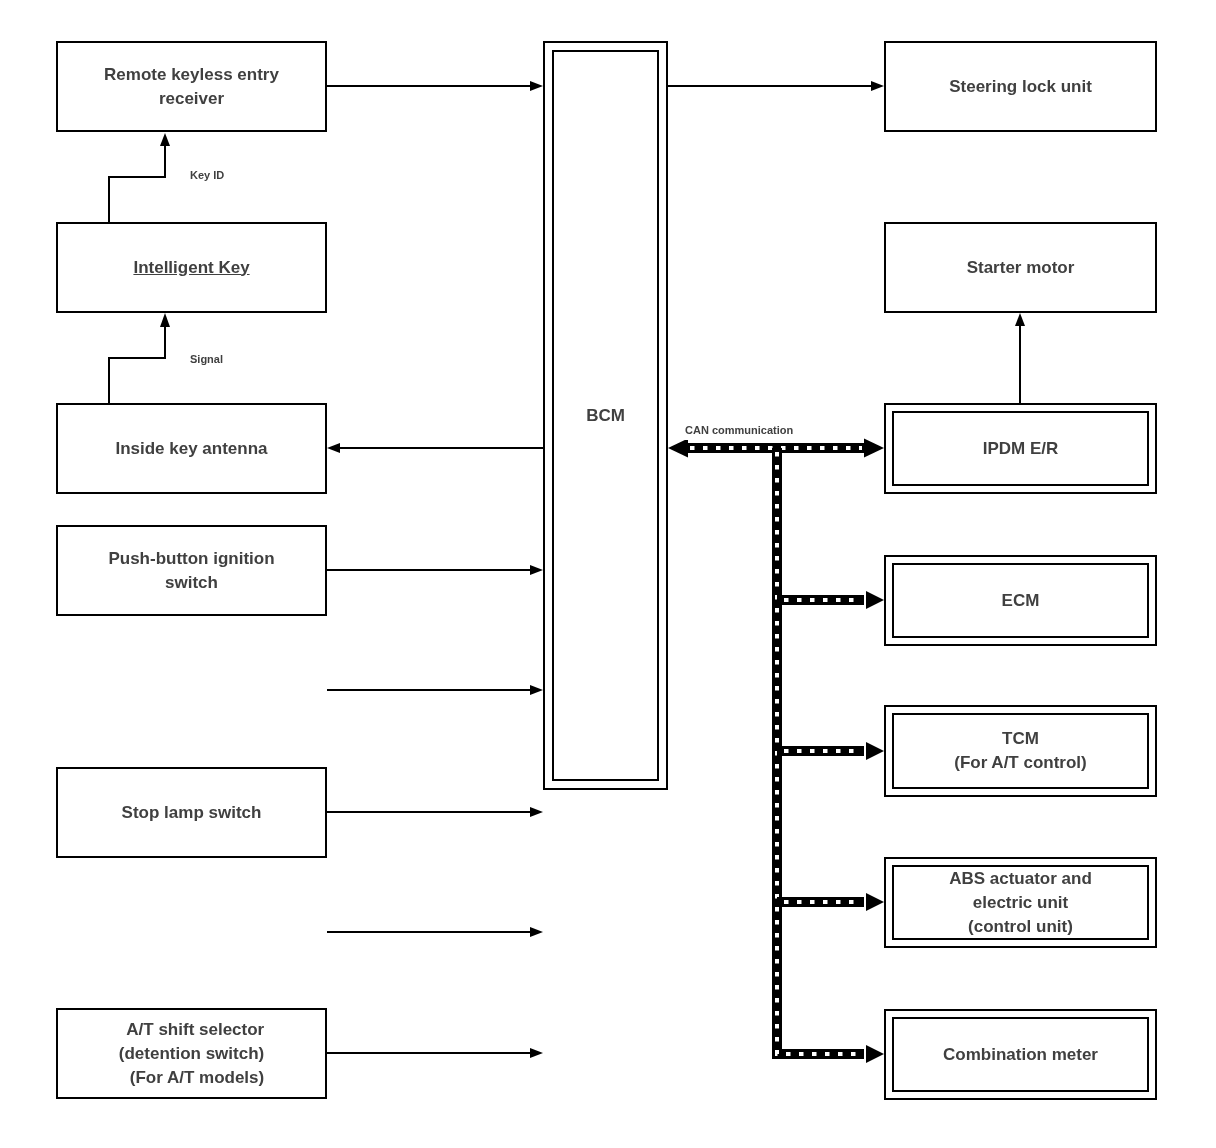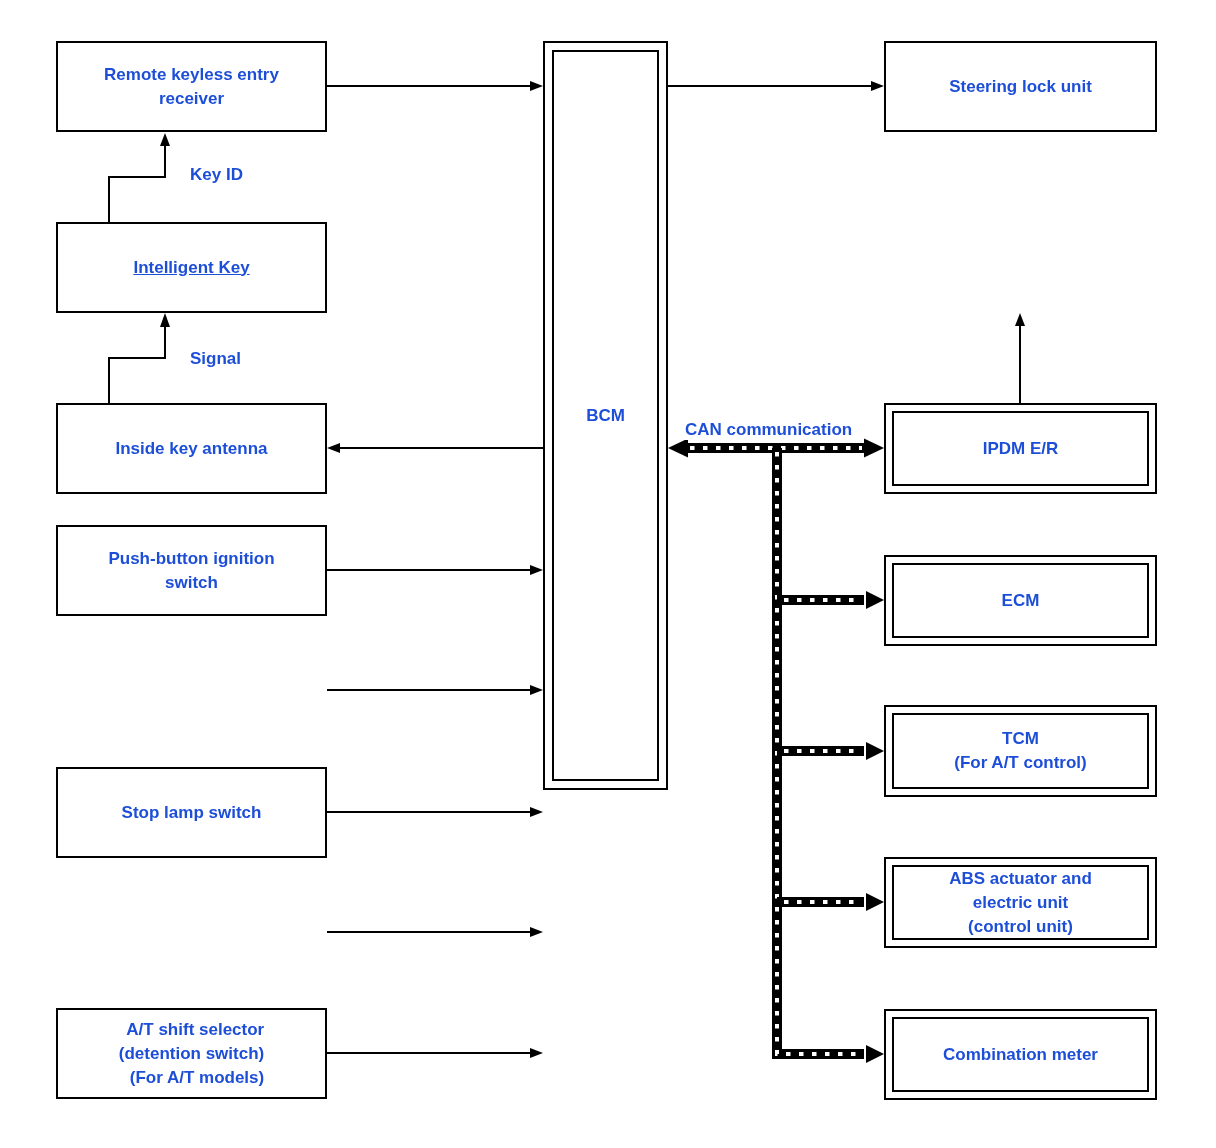--- a/index.html
+++ b/index.html
@@ -6,21 +6,21 @@
     margin: 0;
     padding: 0;
     background: #ffffff;
   }
   .canvas {
     position: relative;
     width: 1216px;
     height: 1148px;
     background: #ffffff;
     font-family: "Liberation Sans", sans-serif;
-    color: #1d4ed8;
+    color: #404040;
     overflow: hidden;
   }
   .connectors {
     position: absolute;
     left: 0;
     top: 0;
     width: 1216px;
     height: 1148px;
   }
   .box {
@@ -55,21 +55,21 @@
   }
   .box-inner.bcm-inner {
     left: 7px;
     top: 7px;
     right: 7px;
     bottom: 7px;
   }
   .edge-label {
     position: absolute;
     font-weight: bold;
-    font-size: 17px;
+    font-size: 11px;
     line-height: 20px;
     white-space: nowrap;
     background: #ffffff;
   }
   
   #box-rke            { left: 56px;  top: 41px;   width: 271px; height: 91px; }
   #box-intelligent    { left: 56px;  top: 222px;  width: 271px; height: 91px; text-decoration: underline; }
   #box-antenna        { left: 56px;  top: 403px;  width: 271px; height: 91px; }
   #box-pushbutton     { left: 56px;  top: 525px;  width: 271px; height: 91px; }
   #box-door           { left: 56px;  top: 645px;  width: 271px; height: 91px; }
@@ -186,20 +186,21 @@
   <div class="box" id="box-stoplamp">Stop lamp switch</div>
   <div class="box" id="box-atshift">A/T shift selector
 (detention switch)
 (For A/T models)</div>
 
   <div class="box double" id="box-bcm">
     <div class="box-inner bcm-inner">BCM</div>
   </div>
 
   <div class="box" id="box-steering">Steering lock unit</div>
+  <div class="box" id="box-starter">Starter motor</div>
   <div class="box double" id="box-ipdm">
     <div class="box-inner">IPDM E/R</div>
   </div>
   <div class="box double" id="box-ecm">
     <div class="box-inner">ECM</div>
   </div>
   <div class="box double" id="box-tcm">
     <div class="box-inner">TCM
 (For A/T control)</div>
   </div>

